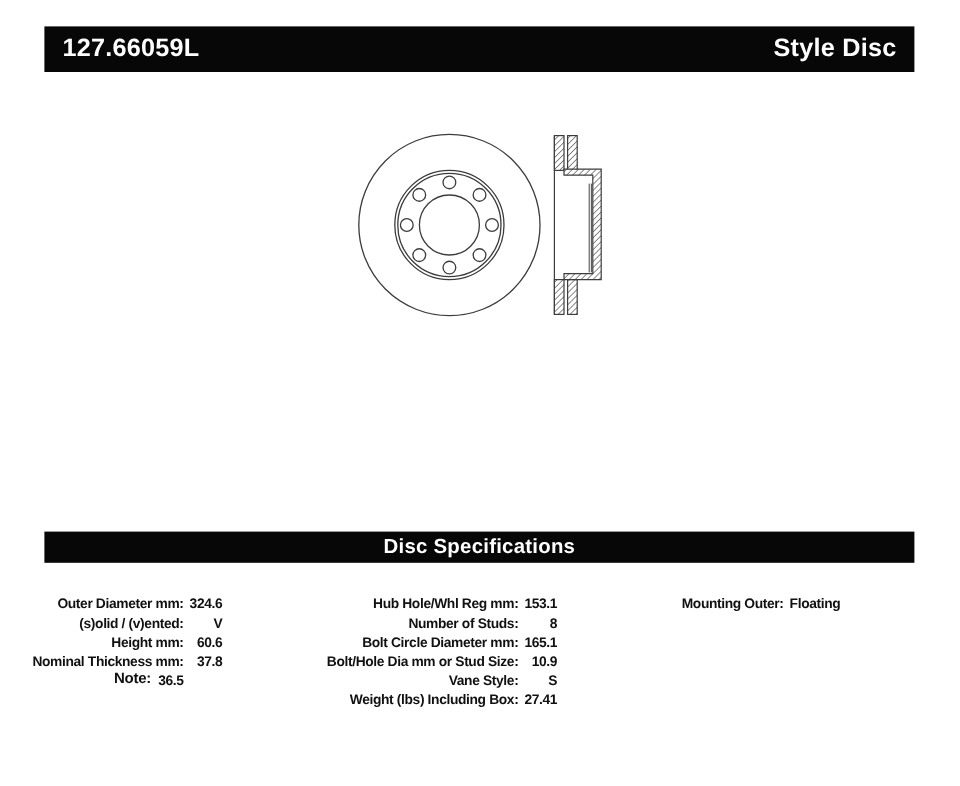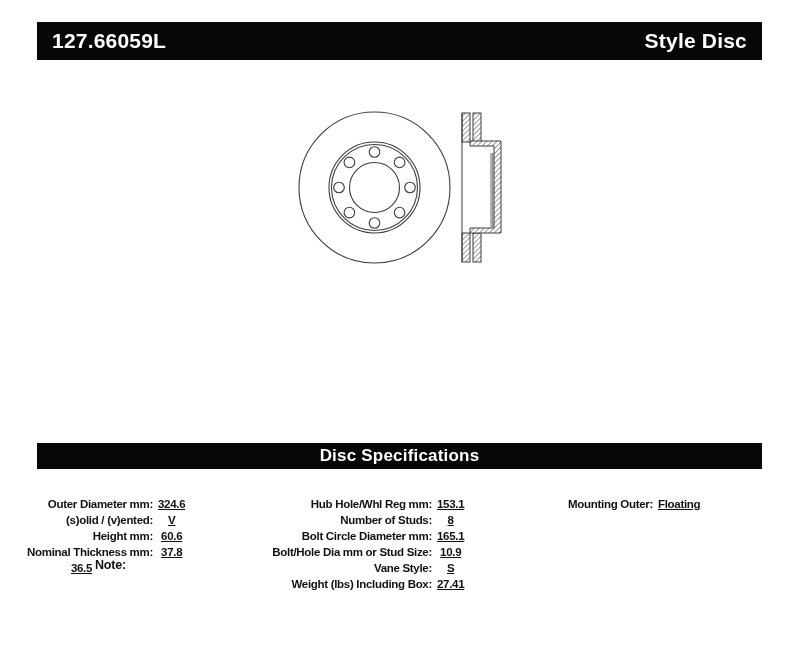--- a/index.html
+++ b/index.html
@@ -20,21 +20,21 @@
     justify-content:center; font-size:17px; letter-spacing:.2px;
   }
   .drawing { position:absolute; left:288px; top:102px; width:230px; height:170px; }
   .spec-col {
     position:absolute; top:476px; display:grid; column-gap:5px;
     font-size:11.5px; font-weight:bold; line-height:16px; letter-spacing:-0.3px;
     white-space:nowrap;
     margin-top:20px;
   }
   .spec-col .lbl { text-align:right; }
-  .spec-col .val { text-align:center;text-decoration:underline; }
+  .spec-col .val { text-align:right; }
   .col-left   { left:10px;  grid-template-columns:143px auto; }
   .col-middle { left:260px; grid-template-columns:172px auto; }
   .col-right  { left:520px; grid-template-columns:133px auto; }
   .note {
     position:absolute; left:95px; top:558px;
     font-size:12.5px; font-weight:bold; letter-spacing:-0.2px;
   }
 </style>
 </head>
 <body>

